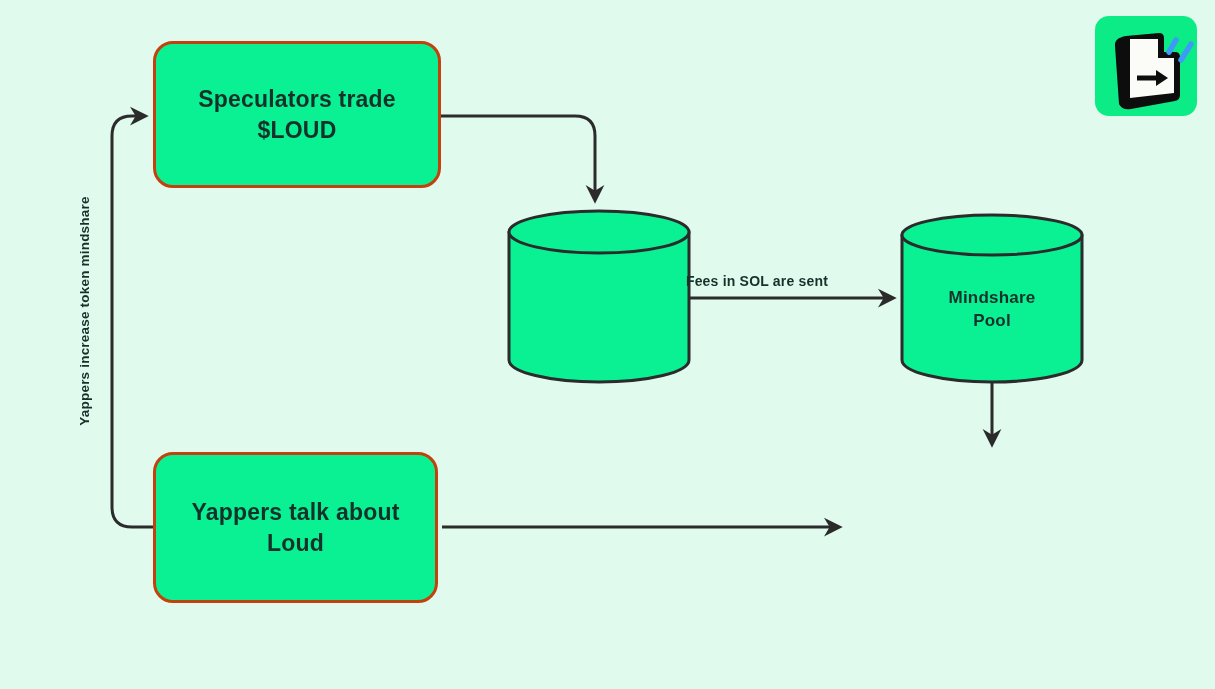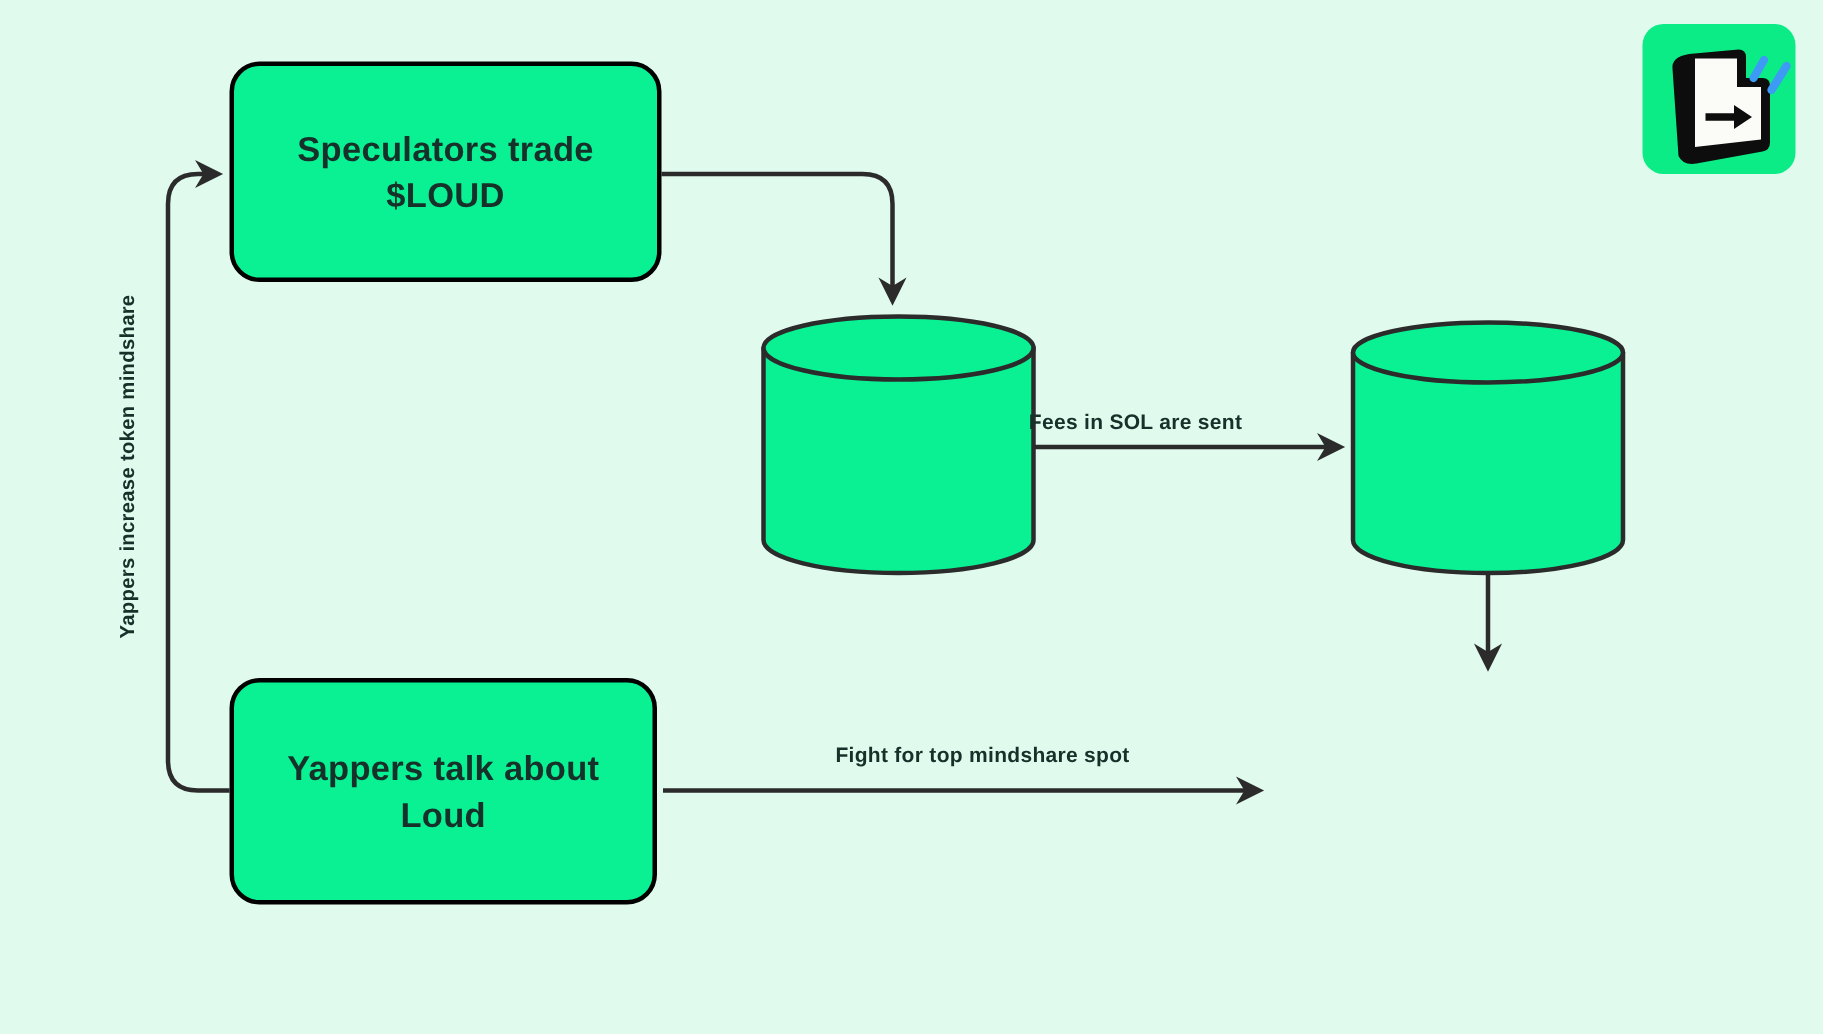--- a/index.html
+++ b/index.html
@@ -12,21 +12,21 @@
     width:1215px;height:689px;
     background:#e0faee;
     overflow:hidden;
   }
   .edges{
     position:absolute;left:0;top:0;width:1215px;height:689px;
   }
   .node{
     position:absolute;
     background:#0af194;
-    border:3px solid #000000;
+    border:3px solid #c2410c;
     border-radius:20px;
     display:flex;align-items:center;justify-content:center;
     box-sizing:border-box;
   }
   .node-label{
     font-size:23px;line-height:1.32;font-weight:700;
     color:#16302a;text-align:center;white-space:pre-line;
     letter-spacing:.2px;
   }
   .cyl{
@@ -87,24 +87,25 @@
 
   <svg class="cyl" style="left:506px;top:208px;" width="186" height="178" viewBox="0 0 186 178">
     <path d="M 3 24 L 3 152 A 90 22 0 0 0 183 152 L 183 24 Z" fill="#0af194" stroke="#2b2b2b" stroke-width="3" stroke-linejoin="round"></path>
     <ellipse cx="93" cy="24" rx="90" ry="21" fill="#0af194" stroke="#2b2b2b" stroke-width="3"></ellipse>
   </svg>
 
   <svg class="cyl" style="left:899px;top:212px;" width="186" height="174" viewBox="0 0 186 174">
     <path d="M 3 23 L 3 148 A 90 22 0 0 0 183 148 L 183 23 Z" fill="#0af194" stroke="#2b2b2b" stroke-width="3" stroke-linejoin="round"></path>
     <ellipse cx="93" cy="23" rx="90" ry="20" fill="#0af194" stroke="#2b2b2b" stroke-width="3"></ellipse>
   </svg>
+  <div class="cyl-label" style="left:899px;top:212px;width:186px;height:174px;padding-top:22px;box-sizing:border-box;">Mindshare
+Pool</div>
 
   <div class="edge-label" style="left:662px;top:273px;width:190px;">Fees in SOL are sent</div>
 
-  <div class="edge-label" style="left:535px;top:495px;width:240px;">Fight for top mindshare spot</div>
 
   <div class="edge-label vertical" style="left:-49px;top:302px;width:270px;height:18px;">Yappers increase token mindshare</div>
 
   <div class="logo">
     <svg width="102" height="100" viewBox="0 0 102 100">
 
       <path d="M31 20 L64 17 Q69 17 69 22 L69 36 L80 36 Q85 36 85 41 L85 79 Q85 84 80 85 L36 93 Q27 94.5 24 88 L20 30 Q19 22 31 20 Z" fill="#0d0d0d"></path>
 
       <path d="M35 23 L63 23 L63 42 L79 42 L79 77 L35 82 Z" fill="#fbfbf8"></path>
 

